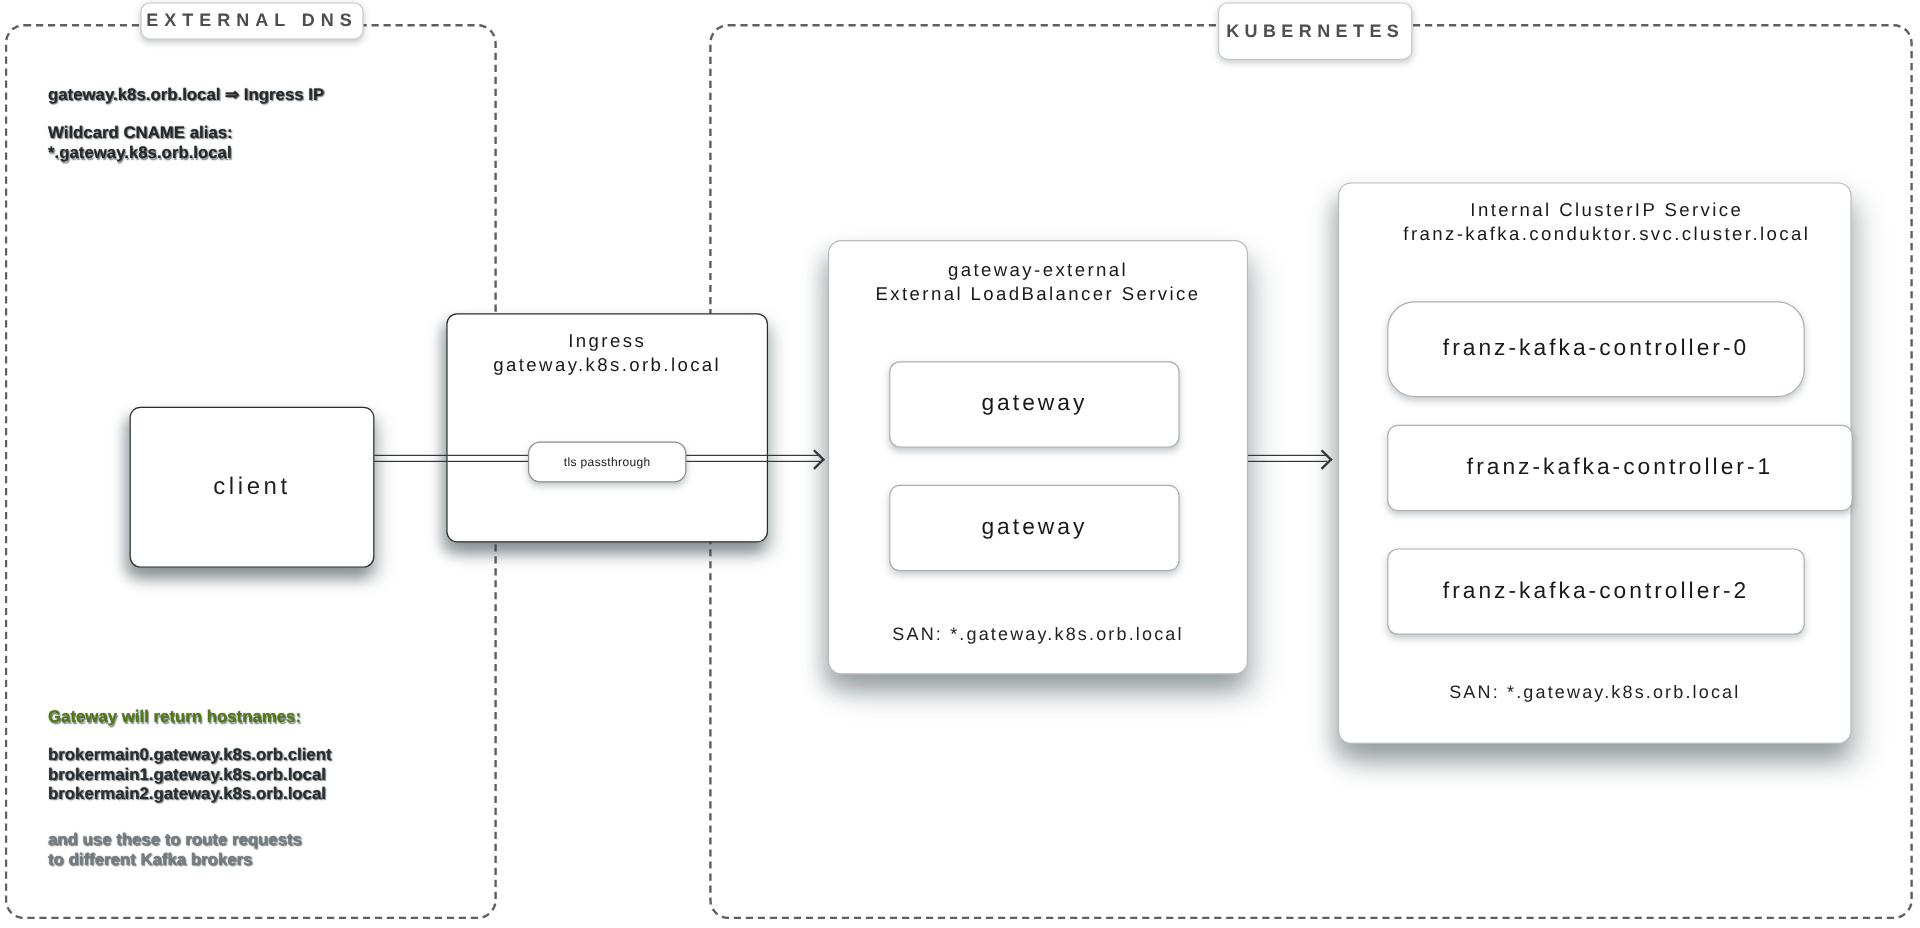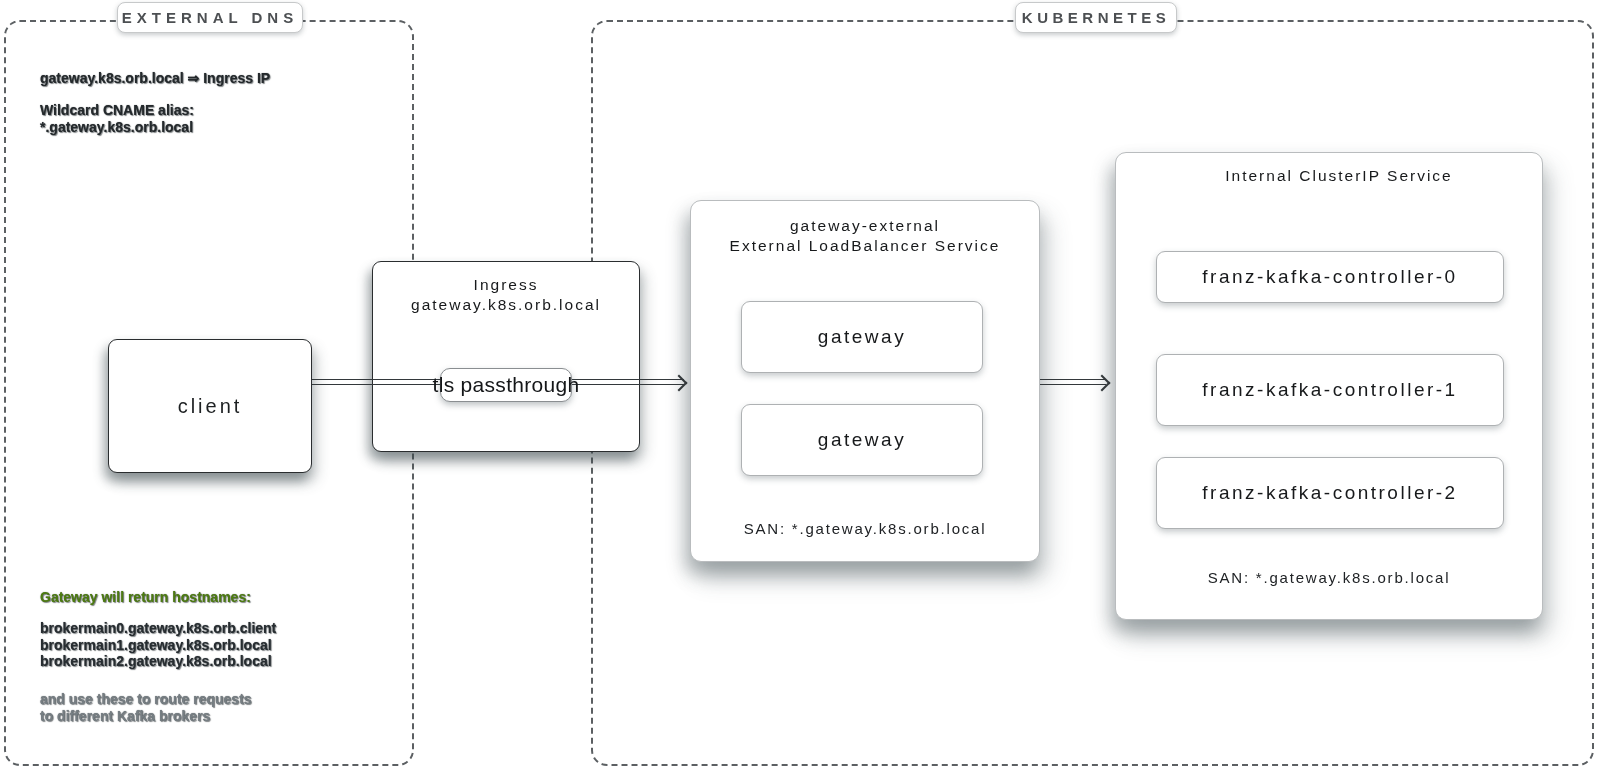--- a/index.html
+++ b/index.html
@@ -42,21 +42,21 @@
     box-shadow:0 3px 6px rgba(70,82,88,.30); white-space:nowrap;
   }
   .san {
     position:absolute; left:0; width:100%; text-align:center;
     font-size:15px; letter-spacing:1.8px; color:#202326; white-space:nowrap;
   }
   .badge {
     position:absolute; z-index:6; background:#ffffff;
     border:1px solid #8a8e91; border-radius:10px;
     display:flex; align-items:center; justify-content:center;
-    font-size:21px; color:#141618; letter-spacing:.3px;
+    font-size:10px; color:#141618; letter-spacing:.3px;
     box-shadow:0 3px 6px rgba(70,82,88,.35); white-space:nowrap;
   }
   
   .conn {
     position:absolute; height:6px; z-index:4;
     border-top:1.6px solid #33383b; border-bottom:1.6px solid #33383b;
   }
   .chev {
     position:absolute; width:12px; height:12px; z-index:4;
     border-top:2px solid #33383b; border-right:2px solid #33383b;
@@ -74,21 +74,21 @@
 <body>
 
 <div class="canvas">
 
   <div class="dashed-region" style="left:4px; top:20px; width:410px; height:746px;"></div>
   <div class="region-label" style="left:117px; top:2px; width:186px; height:31px;">
     <span>EXTERNAL DNS</span>
   </div>
 
   <div class="dashed-region" style="left:591px; top:20px; width:1003px; height:746px;"></div>
-  <div class="region-label" style="left:1015px; top:2px; width:162px; height:31px; letter-spacing:4.5px;">
+  <div class="region-label" style="left:1015px; top:2px; width:162px; height:48px; letter-spacing:4.5px;">
     <span>KUBERNETES</span>
   </div>
 
   <div class="note ink smudge" style="left:40px; top:70px;">gateway.k8s.orb.local ⇒ Ingress IP</div>
   <div class="note ink smudge" style="left:40px; top:102px;">
     <div>Wildcard CNAME alias:</div>
     <div>*.gateway.k8s.orb.local</div>
   </div>
 
   <div class="note gray smudge" style="left:40px; top:589px;">Gateway will return hostnames:</div>
@@ -127,20 +127,21 @@
     <div class="pod" style="left:50px; top:203px; width:242px; height:72px;">gateway</div>
     <div class="san" style="top:319px;">SAN: *.gateway.k8s.orb.local</div>
   </div>
 
   <div class="conn" style="left:1040px; top:379px; width:66px;"></div>
   <div class="chev" style="left:1096px; top:377px;"></div>
 
   <div class="node node-panel" style="left:1115px; top:152px; width:428px; height:468px;">
     <div class="node-title" style="padding-top:13px;padding-left:20px;">
       <div>Internal ClusterIP Service</div>
+      <div>franz-kafka.conduktor.svc.cluster.local</div>
     </div>
-    <div class="pod" style="left:40px; top:98px; width:348px; height:52px;">franz-kafka-controller-0</div>
-    <div class="pod" style="left:40px; top:201px; width:348px; height:72px;">franz-kafka-controller-1</div>
+    <div class="pod" style="left:40px; top:98px; width:348px; height:80px;border-radius:23px;">franz-kafka-controller-0</div>
+    <div class="pod" style="left:40px; top:201px; width:388px; height:72px;">franz-kafka-controller-1</div>
     <div class="pod" style="left:40px; top:304px; width:348px; height:72px;">franz-kafka-controller-2</div>
     <div class="san" style="top:416px;">SAN: *.gateway.k8s.orb.local</div>
   </div>
 
 </div>
 
 </body></html>

